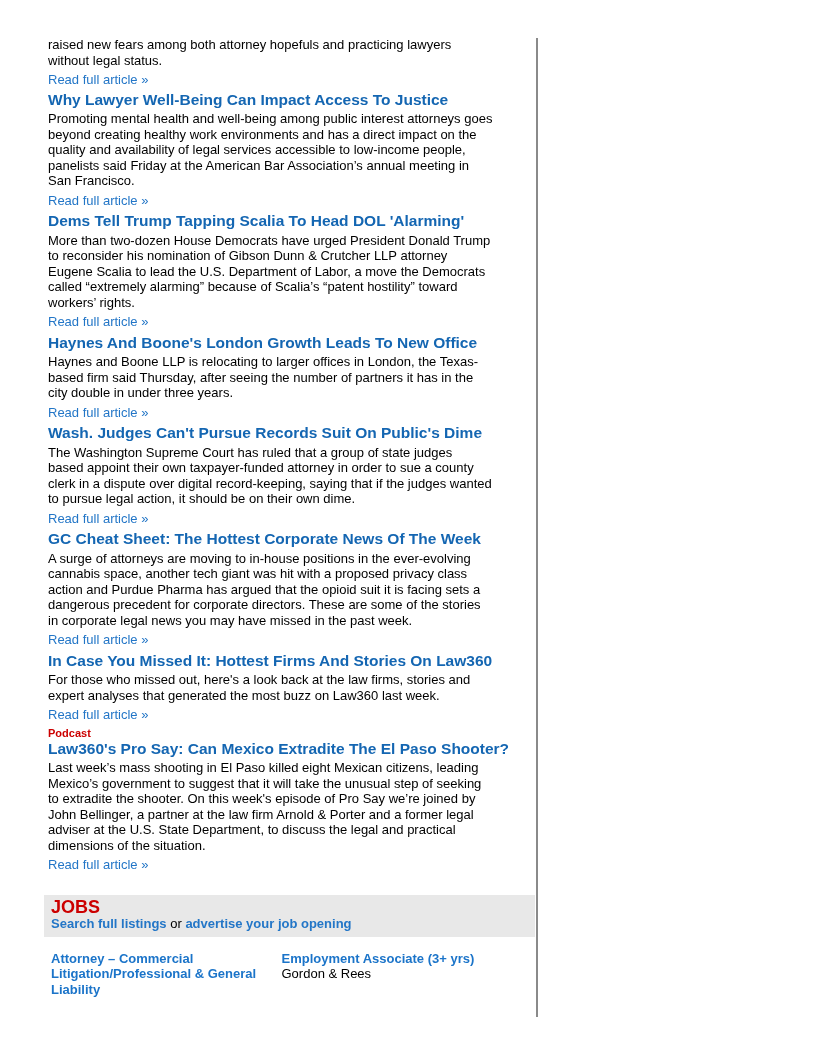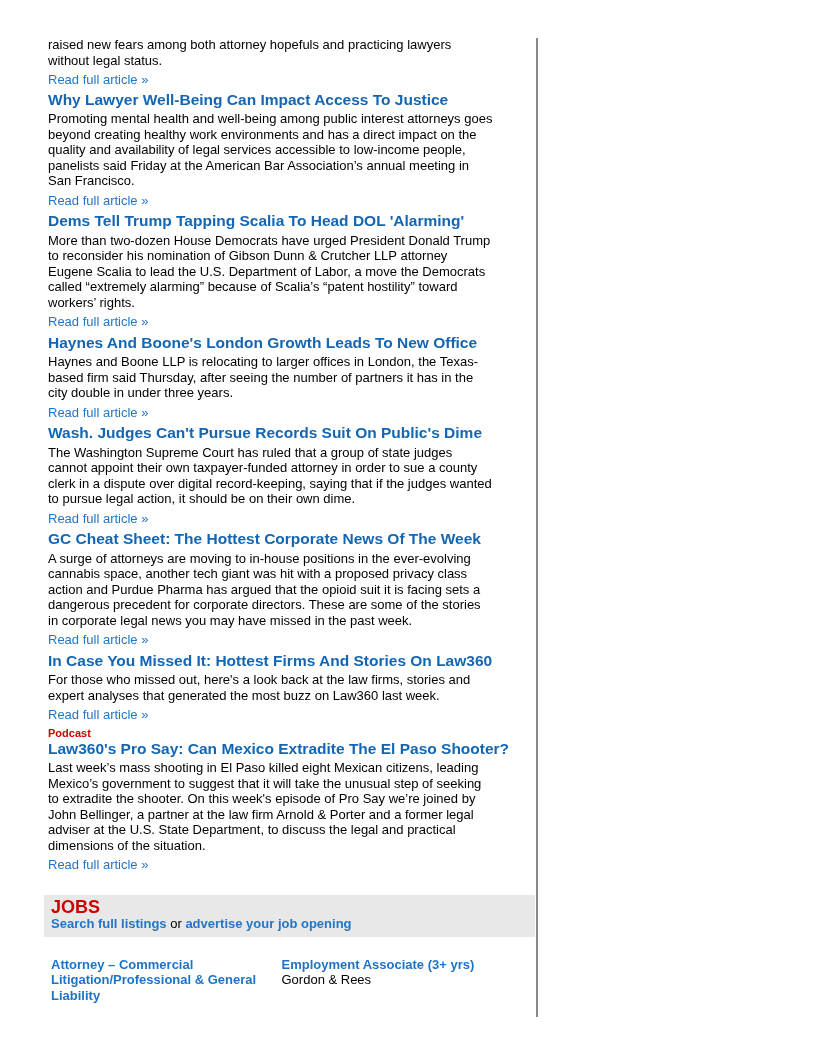--- a/index.html
+++ b/index.html
@@ -27,21 +27,21 @@
     color:#cc0000; font-weight:bold; font-size:11px; line-height:13px;
   }
   .jobs-box {
     margin:22px 0 0 -4px; width:484px; background:#e8e8e8;
     padding:4px 0 5px 7px;
   }
   .jobs-title { color:#cc0000; font-weight:bold; font-size:18px; line-height:17px; }
   .jobs-links { font-size:13px; font-weight:bold; line-height:16px; color:#000; }
   .jobs-links a { color:#2376c7; text-decoration:none; cursor:pointer; }
   .jobs-links .or { font-weight:normal; }
-  .jobs-row { display:flex; margin:20px 0 0 3px; }
+  .jobs-row { display:flex; margin:14px 0 0 3px; }
   .job { width:241px; }
   .job-title {
     display:block; color:#1b74c9; font-weight:bold; text-decoration:none;
     white-space:pre-line; cursor:pointer;
   }
   .job-company { color:#000; }
   .divider {
     position:absolute; left:536px; top:38px; width:2px; height:979px;
     background:#8a8a8a;
   }
@@ -79,21 +79,21 @@
     <a class="headline" href="#">Haynes And Boone's London Growth Leads To New Office</a>
     <p class="para">Haynes and Boone LLP is relocating to larger offices in London, the Texas-
 based firm said Thursday, after seeing the number of partners it has in the
 city double in under three years.</p>
     <a class="read" href="#">Read full article »</a>
   </div>
 
   <div class="article">
     <a class="headline" href="#">Wash. Judges Can't Pursue Records Suit On Public's Dime</a>
     <p class="para">The Washington Supreme Court has ruled that a group of state judges
-cannot appoint their own taxpayer-funded attorney in order to sue a county
+based appoint their own taxpayer-funded attorney in order to sue a county
 clerk in a dispute over digital record-keeping, saying that if the judges wanted
 to pursue legal action, it should be on their own dime.</p>
     <a class="read" href="#">Read full article »</a>
   </div>
 
   <div class="article">
     <a class="headline" href="#">GC Cheat Sheet: The Hottest Corporate News Of The Week</a>
     <p class="para">A surge of attorneys are moving to in-house positions in the ever-evolving
 cannabis space, another tech giant was hit with a proposed privacy class
 action and Purdue Pharma has argued that the opioid suit it is facing sets a

